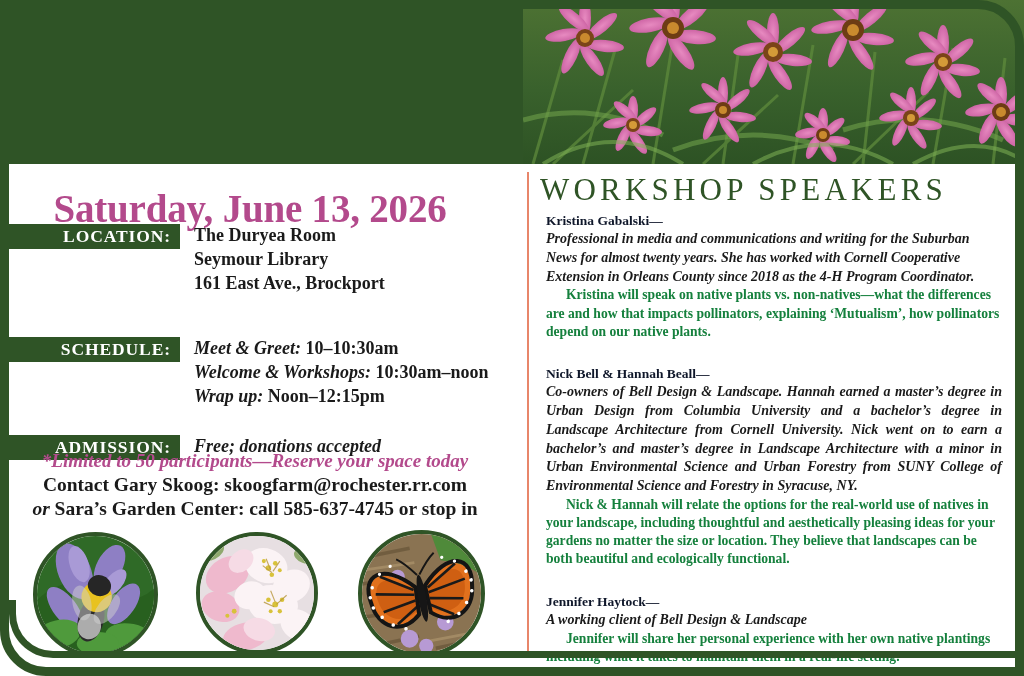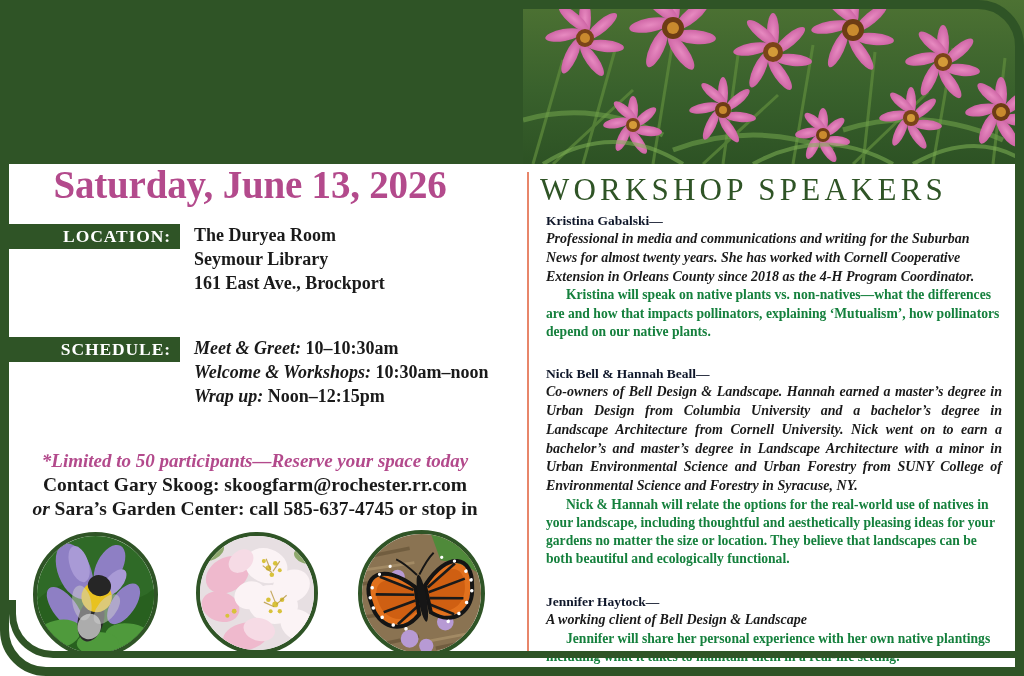--- a/index.html
+++ b/index.html
@@ -24,21 +24,21 @@
 
   .announcing{position:absolute;left:0;top:8px;width:523px;text-align:center;
     color:#ffffff;font-size:21px;letter-spacing:3.1px;font-weight:400;}
   .bigtitle{position:absolute;left:0;top:26px;width:523px;text-align:center;
     color:#ffffff;font-size:47px;letter-spacing:0.5px;font-weight:400;line-height:1.04;
     white-space:nowrap;}
   .subtitle{position:absolute;left:6px;top:83px;width:511px;text-align:center;
     color:#ffffff;font-style:italic;font-weight:bold;font-size:24.5px;line-height:1.32;}
 
   
-  .date-line{position:absolute;left:0;top:162px;width:500px;text-align:center;
+  .date-line{position:absolute;left:0;top:186px;width:500px;text-align:center;
     color:#b34a8c;font-size:39px;font-weight:bold;letter-spacing:-0.2px;}
 
   .rows{position:absolute;left:0;top:224px;width:520px;padding-left:8px;}
   .row{position:relative;min-height:20px;}
   .lbl{position:absolute;left:0;top:0;width:172px;height:25px;background:#2f5426;
     color:#ffffff;font-size:17.5px;font-weight:bold;letter-spacing:0.9px;
     text-align:right;padding-right:9px;box-sizing:border-box;line-height:25px;}
   .val{margin-left:186px;font-size:18px;color:#1a1a1a;line-height:1.32;font-weight:bold;}
   .val .it{font-style:italic;}
   .val .rg{font-style:normal;font-weight:bold;}
@@ -290,20 +290,24 @@
           <span class="it">Welcome &amp; Workshops:</span>
           <span class="rg">10:30am–noon</span>
         </div>
         <div>
           <span class="it">Wrap up:</span>
           <span class="rg">Noon–12:15pm</span>
         </div>
       </div>
     </div>
 
+    <div class="row r-adm">
+      <div class="lbl">ADMISSION:</div>
+      <div class="val val-italic">Free; donations accepted</div>
+    </div>
 
   </div>
 
   <div class="limited">*Limited to 50 participants—Reserve your space today</div>
   <div class="contact1">Contact Gary Skoog: skoogfarm@rochester.rr.com</div>
   <div class="contact2">
     <span class="it">or</span><span> Sara’s Garden Center: call 585-637-4745 or stop in</span>
   </div>
 
   <div class="circle c1">

